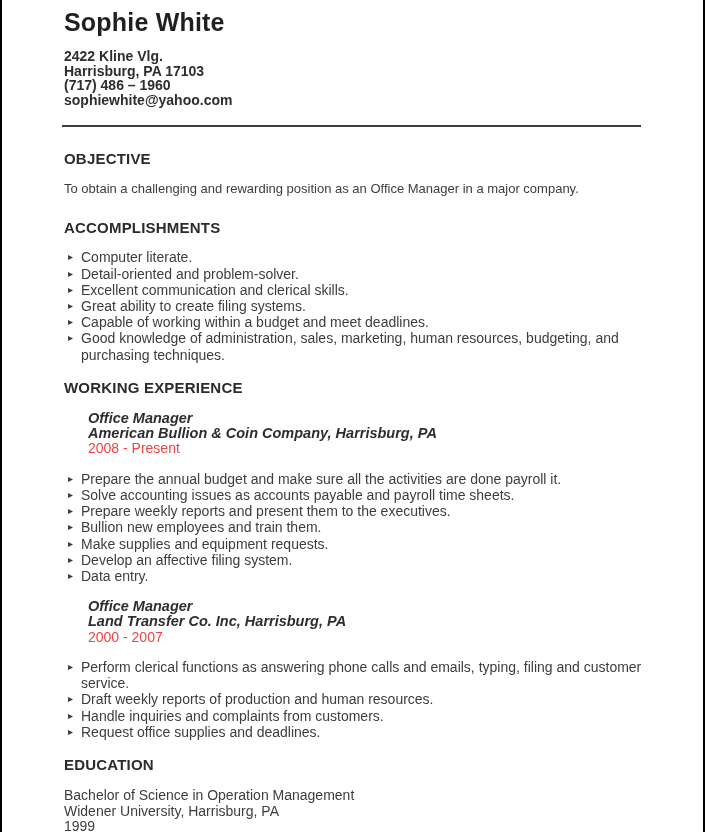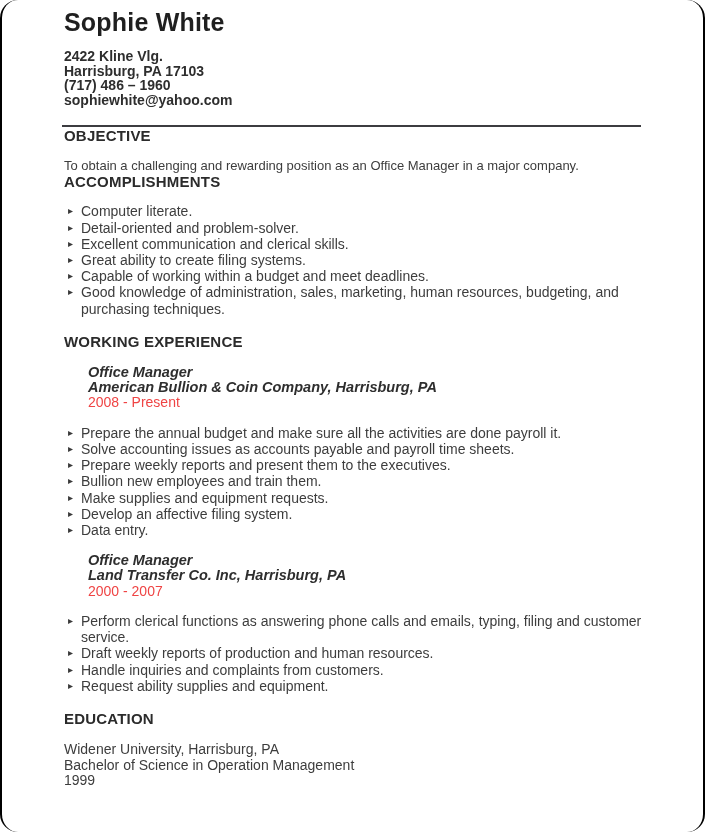--- a/index.html
+++ b/index.html
@@ -8,21 +8,20 @@
     width: 705px; height: 832px;
     font-family: "Liberation Sans", sans-serif;
     overflow: hidden;
   }
   .page {
     width: 705px; height: 832px;
     background: #ffffff;
     border-left: 2px solid #000000;
     border-right: 2px solid #000000;
     overflow: hidden;
-    border-radius: 18px;
   }
   .content {
     padding: 8px 60px 0 62px;
     color: #3a3a3a;
   }
   .name {
     font-size: 25px;
     font-weight: bold;
     color: #1f1f1f;
     letter-spacing: 0.2px;
@@ -36,20 +35,21 @@
   }
   .divider {
     border: none;
     border-top: 2px solid #3c3c40;
     margin: 18px 2px 0 -2px;
   }
   .section-heading {
     font-size: 15px;
     font-weight: bold;
     color: #2b2b2b;
+    margin-top: 23px;
     letter-spacing: 0.2px;
   }
   .para {
     font-size: 13px;
     line-height: 15px;
     color: #3d3d3d;
     margin-top: 14px;
   }
   ul.bullets {
     list-style: none;
@@ -208,25 +208,25 @@
           <span class="txt">Draft weekly reports of production and human resources.</span>
         </li>
 
         <li>
           <span class="marker">▸</span>
           <span class="txt">Handle inquiries and complaints from customers.</span>
         </li>
 
         <li>
           <span class="marker">▸</span>
-          <span class="txt">Request ability supplies and equipment.</span>
+          <span class="txt">Request office supplies and deadlines.</span>
         </li>
       </ul>
 
     <div class="section-heading" style="margin-top:16px;">EDUCATION</div>
     <div class="edu-block">
+      <div>Bachelor of Science in Operation Management</div>
       <div>Widener University, Harrisburg, PA</div>
-      <div>Bachelor of Science in Operation Management</div>
       <div>1999</div>
     </div>
 
   </div>
 </div>
 
 </body></html>

